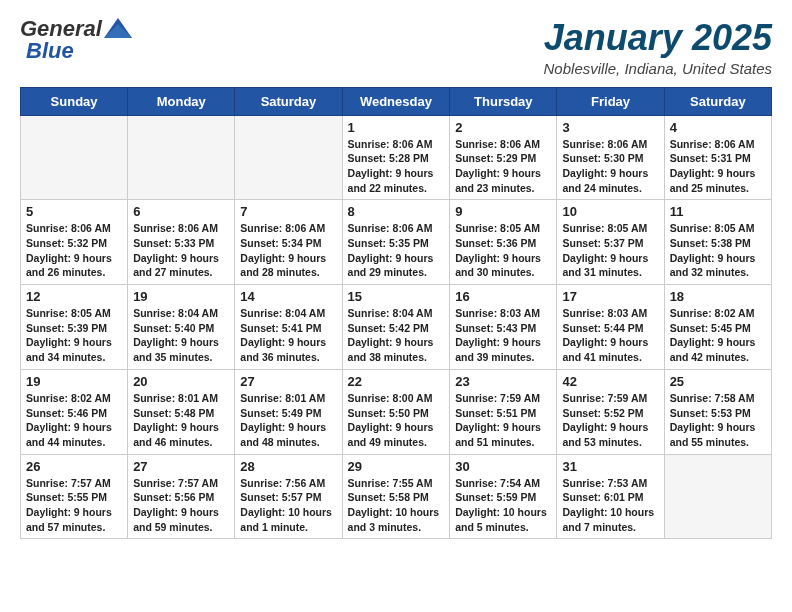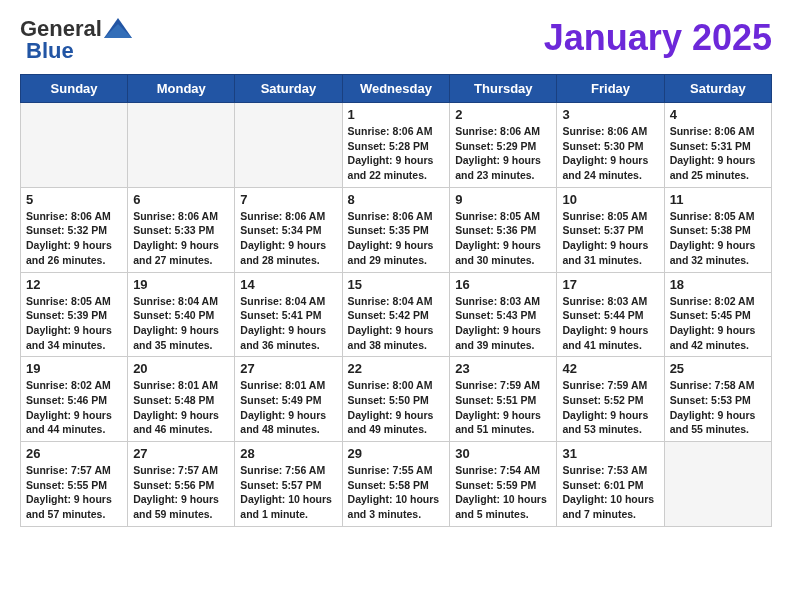--- a/index.html
+++ b/index.html
@@ -13,20 +13,21 @@
     .page {
       width: 792px;
       background: #fff;
       padding: 18px 20px 18px 20px;
     }
     .header {
       display: flex;
       align-items: flex-start;
       justify-content: space-between;
       margin-bottom: 10px;
+      font-style: italic;
     }
     .logo {
       display: flex;
       flex-direction: column;
       align-items: flex-start;
     }
     .logo-text {
       display: flex;
       align-items: flex-end;
       font-size: 22px;
@@ -44,21 +45,21 @@
       height: 20px;
       margin-left: 2px;
       margin-bottom: 2px;
     }
     .title-block {
       text-align: right;
     }
     .title-month {
       font-size: 36px;
       font-weight: bold;
-      color: #6d28d9;
+      color: #0c4a6e;
       line-height: 1.1;
     }
     .title-location {
       font-size: 15px;
       color: #444;
       margin-top: 2px;
     }
     .calendar {
       width: 100%;
       border-collapse: collapse;
@@ -117,20 +118,21 @@
           <polygon points="0,20 14,0 28,20" fill="#2255a4"></polygon>
           <polygon points="0,20 14,6 28,20" fill="#4488cc" opacity="0.5"></polygon>
         </svg>
       </div>
       <div style="margin-top:-2px;">
         <span class="logo-blue" style="font-size:22px;font-weight:bold;color:#2255a4;margin-left:6px;">Blue</span>
       </div>
     </div>
     <div class="title-block">
       <div class="title-month">January 2025</div>
+      <div class="title-location">Noblesville, Indiana, United States</div>
     </div>
   </div>
 
   <table class="calendar">
     <thead>
       <tr>
       <th>Sunday</th>
           <th>Monday</th>
           <th>Saturday</th>
           <th>Wednesday</th>

